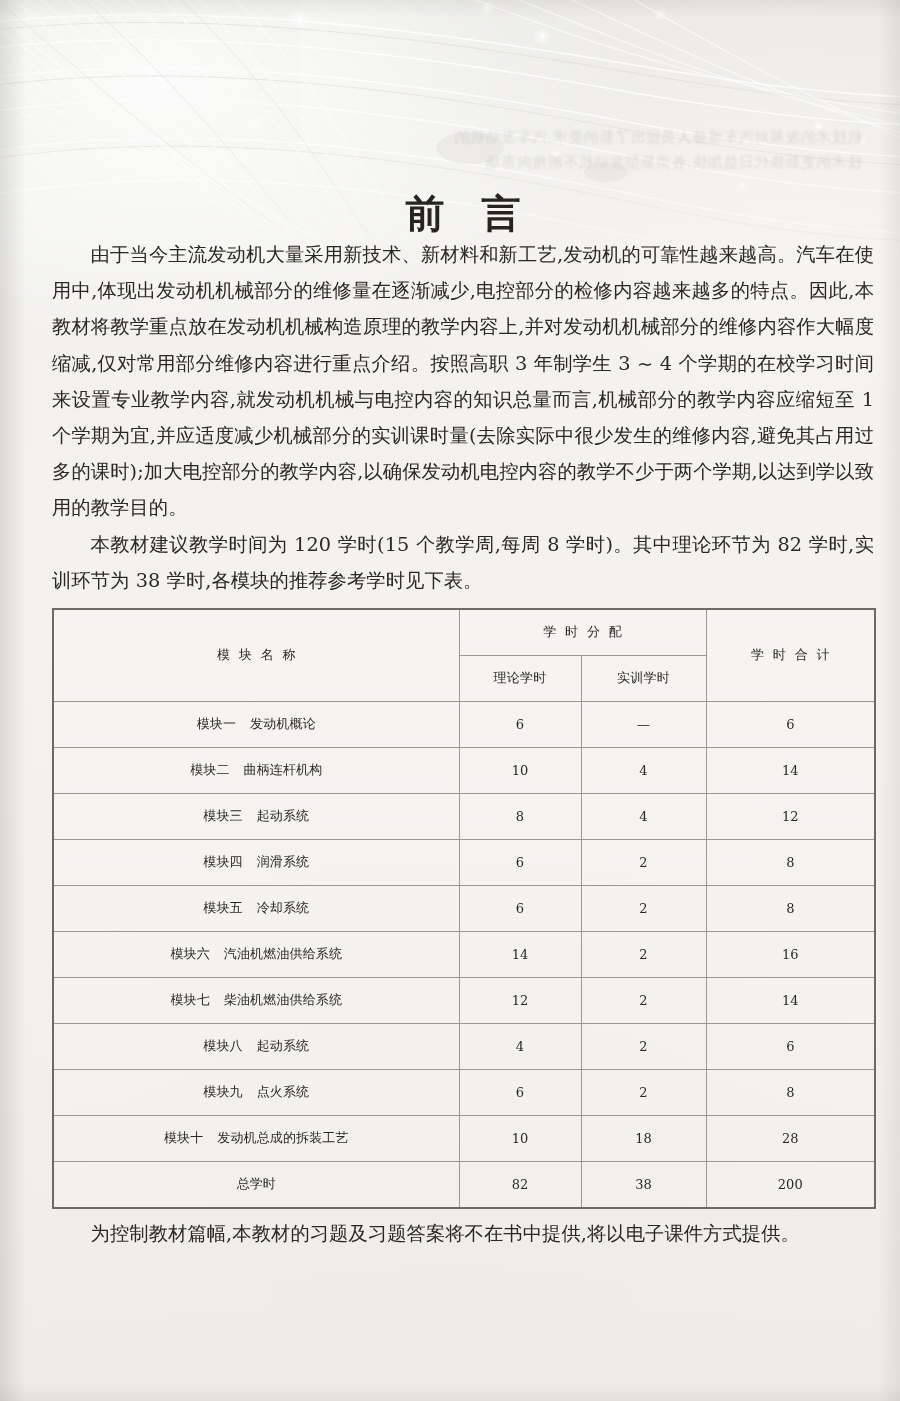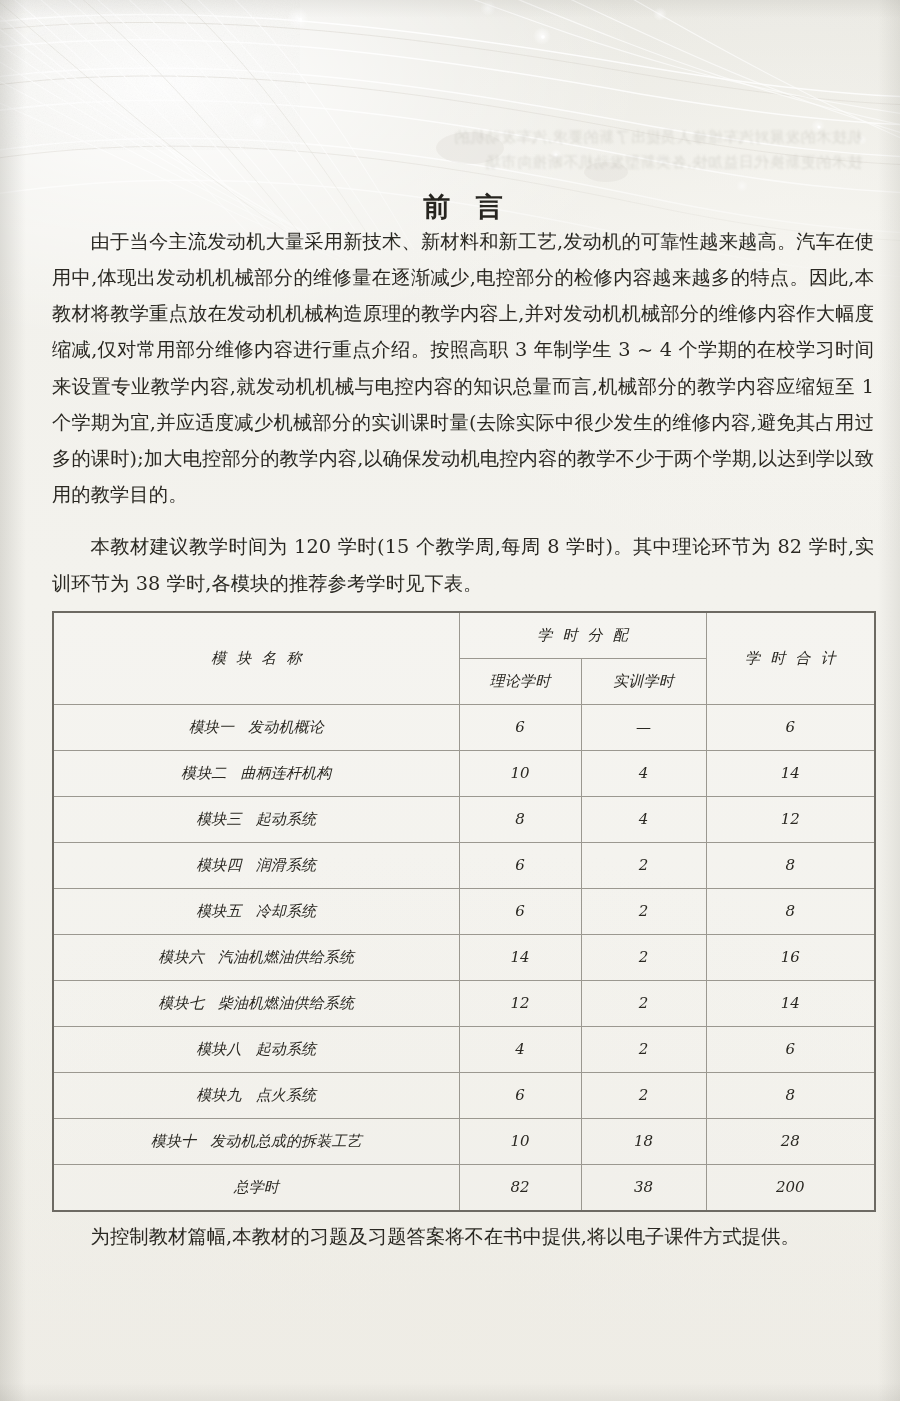--- a/index.html
+++ b/index.html
@@ -71,21 +71,21 @@
   #content{
     position:absolute;
     left:52px;top:0;width:822px;
     z-index:4;
   }
 
   .doc-title{
     margin:0;
     padding-top:192px;
     text-align:center;
-    font-size:27px;
+    font-size:39px;
     font-weight:700;
     letter-spacing:.30em;
     text-indent:.30em;
     color:#26241f;
     font-family:"DejaVu Serif","Liberation Serif",serif;
     line-height:1.1;
   }
 
   .para{
     margin:0;
@@ -94,41 +94,40 @@
     font-size:19.3px;
     line-height:36.2px;
     color:#2a2822;
     text-align:justify;
     text-justify:inter-character;
     letter-spacing:.004em;
     font-family:"DejaVu Serif","Liberation Serif",serif;
   }
   #p1{margin-top:29px;}
   #p2{margin-top:2px;}
-  #p3{margin-top:16px;}
+  #p3{margin-top:0;}
   #p4{margin-top:7px;}
 
   
   .table-wrap{margin-top:9px;}
   table.hours{
     border-collapse:collapse;
     width:822px;
     table-layout:fixed;
     color:#2a2822;
     font-family:"DejaVu Serif","Liberation Serif",serif;
     background:rgba(255,255,255,.16);
   }
   table.hours td{
     border:1px solid #9b9890;
     padding:0;
     height:45px;
-    font-size:15px;
+    font-size:13px;
     text-align:center;
     vertical-align:middle;
-    font-style:italic;
   }
   table.hours .outer-t{border-top:2px solid #6d6a63;}
   table.hours .outer-b{border-bottom:2px solid #6d6a63;}
   table.hours .outer-l{border-left:2px solid #6d6a63;}
   table.hours .outer-r{border-right:2px solid #6d6a63;margin-top:40px;}
 
   td.th{
     font-size:17px;
     letter-spacing:.18em;
     text-indent:.18em;

